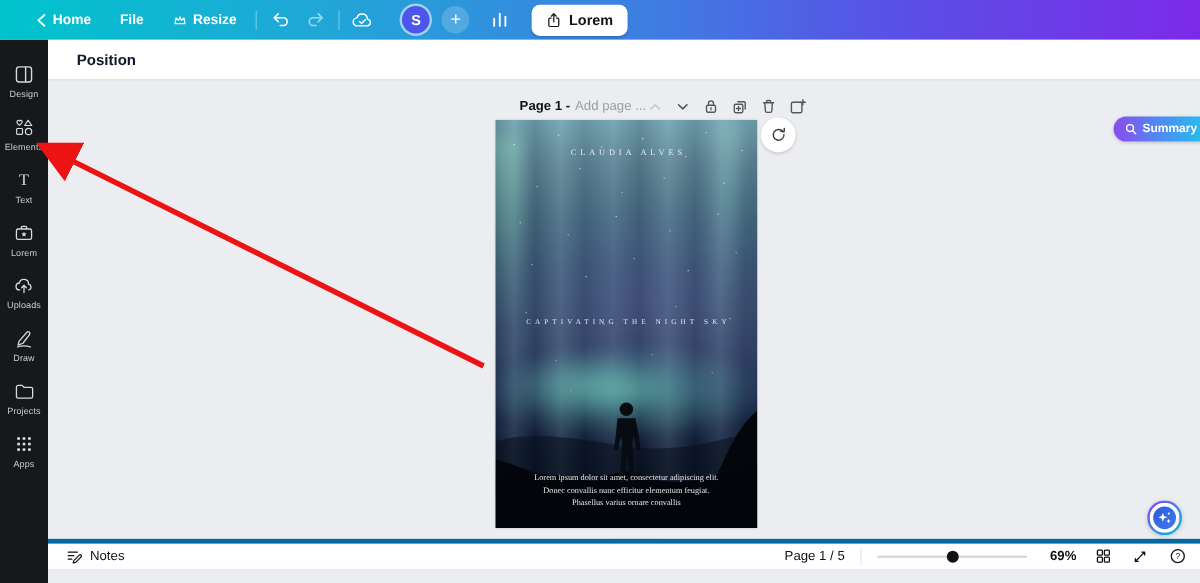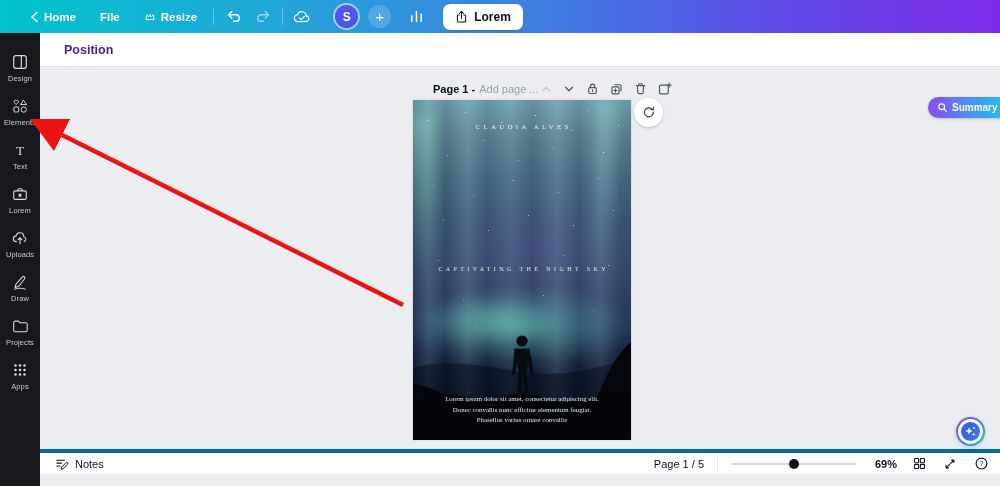--- a/index.html
+++ b/index.html
@@ -38,21 +38,21 @@
   
   .sidebar { position:absolute; left:0; top:33px; bottom:0; width:40px; background:#17181b; z-index:20;
     display:flex; flex-direction:column; align-items:center; padding-top:13px; }
   .sb-item { width:55px; height:44px; display:flex; flex-direction:column; align-items:center;
     justify-content:center; gap:3px; cursor:pointer; color:#c9ccd0; }
   .sb-item .lbl { font-size:7.5px; color:#c9ccd0; letter-spacing:.1px; }
 
   
   .toolbar { position:absolute; left:40px; top:33px; right:0; height:33px; background:#fff; z-index:10;
     display:flex; align-items:center; padding-left:16px; box-shadow:0 1px 0 rgba(0,0,0,.06); }
-  .position-btn { font-size:12.5px; font-weight:600; color:#4c1d95; cursor:pointer; padding:4px 8px; border-radius:4px; }
+  .position-btn { font-size:12.5px; font-weight:600; color:#0f172a; cursor:pointer; padding:4px 8px; border-radius:4px; }
 
   
   .canvas { position:absolute; left:40px; top:66px; right:0; bottom:25px; background:#ebedf1; }
 
   .page-controls { position:absolute; left:433px; top:80px; width:218px; height:17px;
     display:flex; align-items:center; z-index:5; }
   .pc-label { font-size:11px; font-weight:700; color:#0d1216; white-space:nowrap; cursor:pointer; }
   .pc-add { font-size:11px; color:#9aa0a6; margin-left:4px; white-space:nowrap; cursor:text; flex:1; }
   .pc-icons { display:flex; align-items:center; gap:9px; }
   .pc-icons .ibtn { cursor:pointer; display:flex; align-items:center; }

